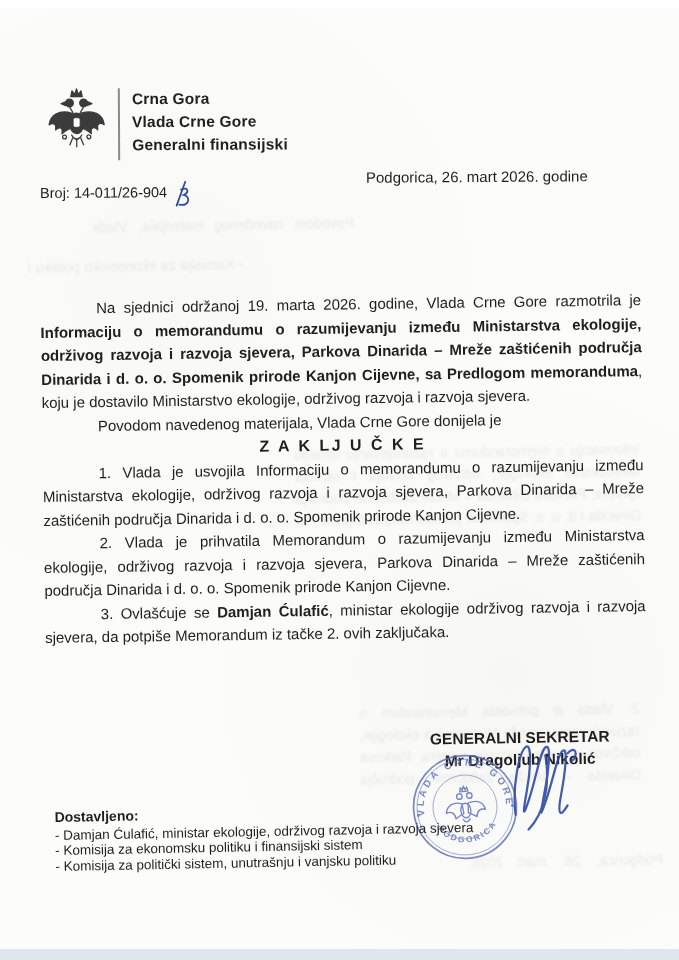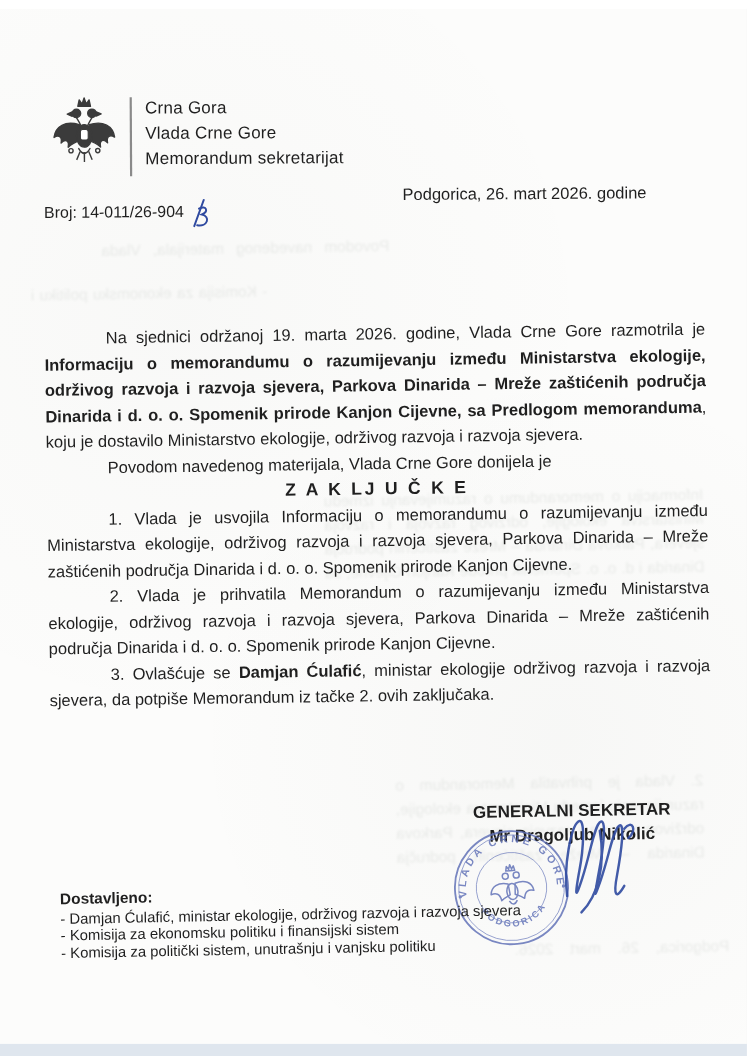--- a/index.html
+++ b/index.html
@@ -13,21 +13,21 @@
     position:relative; width:679px; height:960px; overflow:hidden;
     background:
       radial-gradient(circle at 25% 30%, rgba(90,100,90,0.025), transparent 45%),
       radial-gradient(circle at 75% 70%, rgba(90,100,90,0.03), transparent 40%),
       #fcfcfb;
   }
   
   .letterhead { position:absolute; top:86px; left:44px; display:flex; align-items:flex-start; transform:rotate(-0.3deg); }
   .crest { width:64px; height:74px; flex:0 0 auto; }
   .lh-divider { width:2px; height:72px; background:#8a8a8a; margin:2px 12px 0 10px; }
-  .lh-text { font-weight:normal; font-size:15.5px; line-height:23px; padding-top:1px; letter-spacing:0.2px; }
+  .lh-text { font-weight:bold; font-size:15.5px; line-height:23px; padding-top:1px; letter-spacing:0.2px; }
   
   .meta { position:absolute; top:168px; left:40px; width:601px; height:40px; transform:rotate(-0.4deg); }
   .broj { position:absolute; left:0; top:10px; font-size:14.5px; white-space:nowrap; }
   .handwritten-num { display:inline-block; width:24px; height:30px; vertical-align:-12px; margin-left:1px; }
   .place-date { position:absolute; left:326px; top:1px; font-size:15px; white-space:nowrap; }
   
   .body-block {
     position:absolute; top:297px; left:40px; width:601px;
     font-size:15px; line-height:23.5px; text-align:justify;
     transform:rotate(-0.85deg); transform-origin:0 0;
@@ -89,21 +89,21 @@
         <path d="M57,78 L62,90"></path>
         <circle cx="32" cy="77" r="3"></circle>
         <circle cx="70" cy="77" r="3"></circle>
         <rect x="45.5" y="47" width="11" height="15" rx="3" fill="#ffffff" stroke-width="1.5"></rect>
       </g>
     </svg>
     <div class="lh-divider"></div>
     <div class="lh-text">
       <div>Crna Gora</div>
       <div>Vlada Crne Gore</div>
-      <div>Memorandum sekretarijat</div>
+      <div>Generalni finansijski</div>
     </div>
   </div>
 
   <div class="meta">
     <div class="broj">
       <span>Broj: 14-011/26-904</span><svg class="handwritten-num" viewBox="0 0 26 34">
         <g fill="none" stroke-width="2" stroke-linecap="round" stroke="#2f4aa0">
           <path d="M9,30 L19,3"></path>
           <path d="M14,12 C22,8 24,15 17,18 C26,20 23,31 12,29"></path>
         </g>

